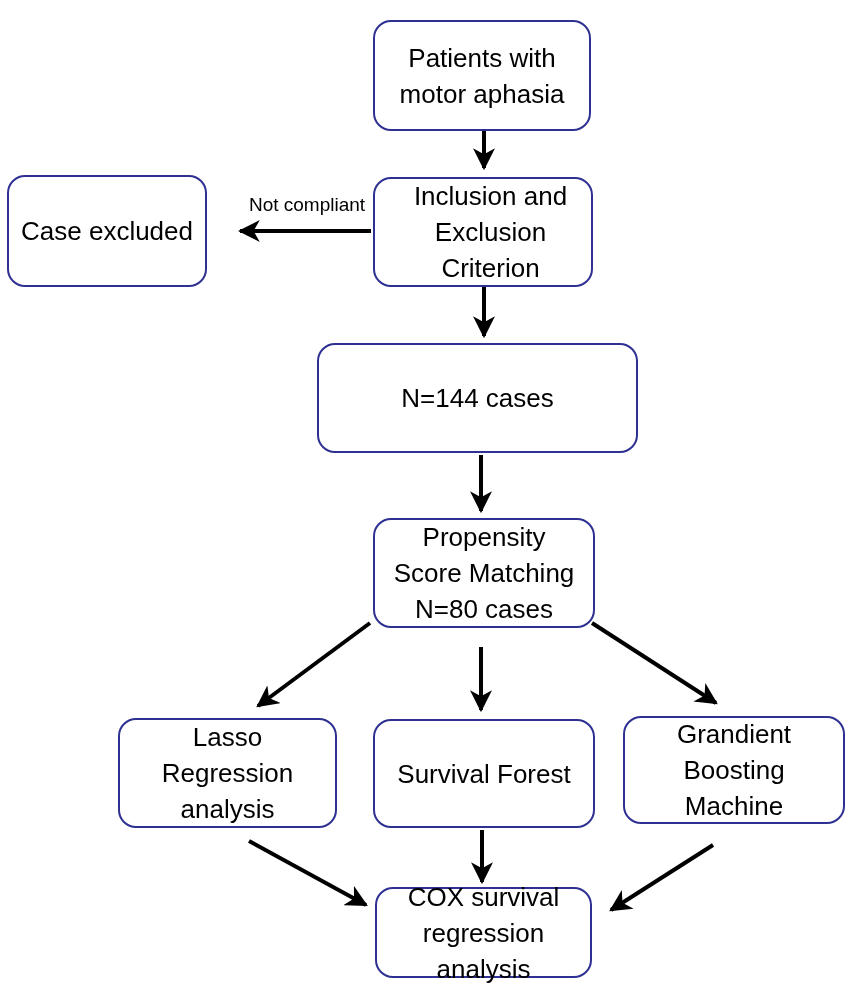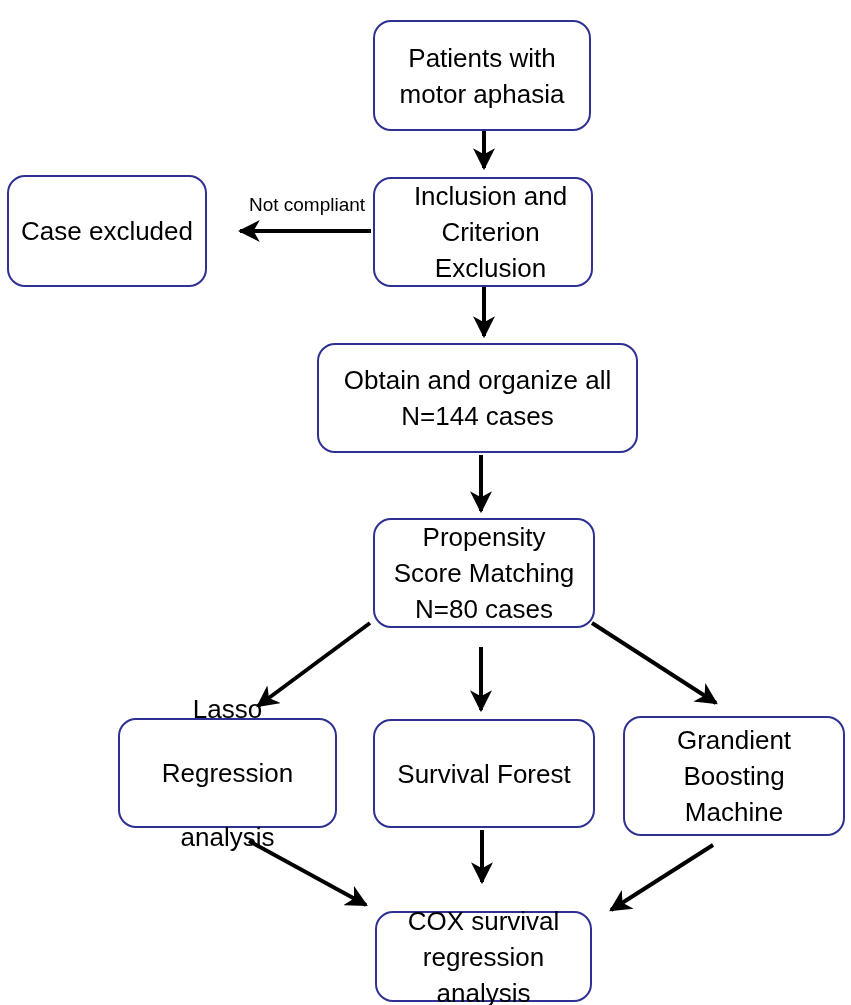--- a/index.html
+++ b/index.html
@@ -71,52 +71,51 @@
     <span>Patients with</span>
     <span>motor aphasia</span>
   </div>
 
   <div class="node" style="left:7px; top:175px; width:200px; height:112px;">
     <span>Case excluded</span>
   </div>
 
   <div class="node" style="left:373px; top:177px; width:220px; height:110px;padding-left:15px;">
     <span>Inclusion and</span>
+    <span>Exclusion</span>
     <span>Criterion</span>
-    <span>Exclusion</span>
   </div>
 
   <div class="edge-label" style="left:248px; top:194px; width:118px;">Not compliant</div>
 
   <div class="node" style="left:317px; top:343px; width:321px; height:110px;">
-    <span>Obtain and organize all</span>
     <span>N=144 cases</span>
   </div>
 
   <div class="node" style="left:373px; top:518px; width:222px; height:110px;">
     <span>Propensity</span>
     <span>Score Matching</span>
     <span>N=80 cases</span>
   </div>
 
-  <div class="node" style="left:118px; top:718px; width:219px; height:110px;gap:28px;">
+  <div class="node" style="left:118px; top:718px; width:219px; height:110px;">
     <span>Lasso</span>
     <span>Regression</span>
     <span>analysis</span>
   </div>
 
   <div class="node" style="left:373px; top:719px; width:222px; height:109px;">
     <span>Survival Forest</span>
   </div>
 
-  <div class="node" style="left:623px; top:716px; width:222px; height:120px;">
+  <div class="node" style="left:623px; top:716px; width:222px; height:108px;">
     <span>Grandient</span>
     <span>Boosting</span>
     <span>Machine</span>
   </div>
 
-  <div class="node" style="left:375px; top:887px; width:217px; height:91px;margin-top:24px;">
+  <div class="node" style="left:375px; top:887px; width:217px; height:91px;">
     <span>COX survival</span>
     <span>regression</span>
     <span>analysis</span>
   </div>
 
 </div>
 
 </body></html>

